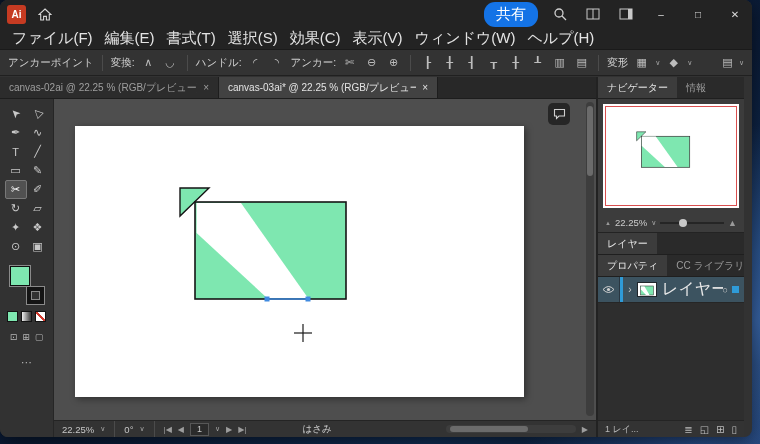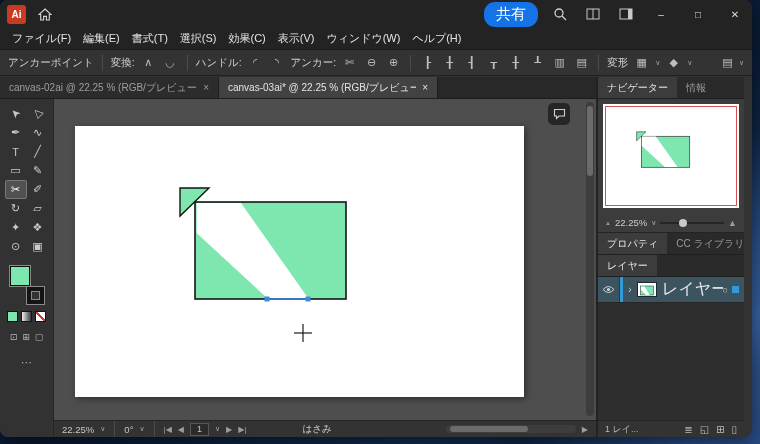--- a/index.html
+++ b/index.html
@@ -21,21 +21,21 @@
     font-size:10px; display:flex; align-items:center; justify-content:center; border-radius:3px; }
   .tb-icon { width:22px; height:20px; display:flex; align-items:center; justify-content:center; }
   .tb-right { margin-left:auto; display:flex; align-items:center; gap:11px; height:100%; }
   .share-btn { background:#1473e6; color:#fff; font-size:15px; padding:3px 12px; border-radius:11px; }
   .win-btn { width:26px; height:28px; display:flex; align-items:center; justify-content:center;
     color:#dcdcdc; font-size:10px; }
 
   
   .menubar { height:22px; background:#232323; display:flex; align-items:center;
     padding:0 6px; border-bottom:1px solid #1a1a1a; }
-  .menu-item { font-size:11px; color:#e3e3e3; padding:2px 6px; white-space:nowrap; }
+  .menu-item { font-size:15px; color:#e3e3e3; padding:2px 6px; white-space:nowrap; }
 
   
   .controlbar { height:26px; background:#333; border-bottom:1px solid #202020;
     display:flex; align-items:center; gap:5px; padding:0 8px; font-size:10.5px; color:#cfcfcf; }
   .cb-label { white-space:nowrap; }
   .cb-icon { min-width:17px; height:17px; display:flex; align-items:center; justify-content:center;
     color:#bdbdbd; font-size:11px; border-radius:2px; }
   .cb-sep { width:1px; height:16px; background:#4b4b4b; margin:0 3px; }
   .chev { font-size:7px; color:#a5a5a5; }
   .cb-right { margin-left:auto; display:flex; align-items:center; gap:3px; }
@@ -339,26 +339,26 @@
           <span class="mountain">▲</span>
           <span>22.25%</span>
           <span class="chev">∨</span>
           <div class="slider">
             <div class="knob"></div>
           </div>
           <span class="mountain big">▲</span>
         </div>
 
         <div class="ptabs">
+          <div class="ptab active">レイヤー</div>
+        </div>
+
+        <div class="ptabs">
           <div class="ptab active">プロパティ</div>
           <div class="ptab">CC ライブラリ</div>
-        </div>
-
-        <div class="ptabs">
-          <div class="ptab active">レイヤー</div>
         </div>
         <div class="layers-body">
           <div class="layer-row">
             <div class="eye-cell">
               <svg width="13" height="9" viewBox="0 0 13 9">
                   <path d="M1 4.5 Q6.5 -1.5 12 4.5 Q6.5 10.5 1 4.5 Z" fill="none" stroke="#d2d2d2" stroke-width="1"></path>
                   <circle cx="6.5" cy="4.5" r="1.6" fill="#d2d2d2"></circle>
                 </svg>
             </div>
             <div class="colorbar"></div>

